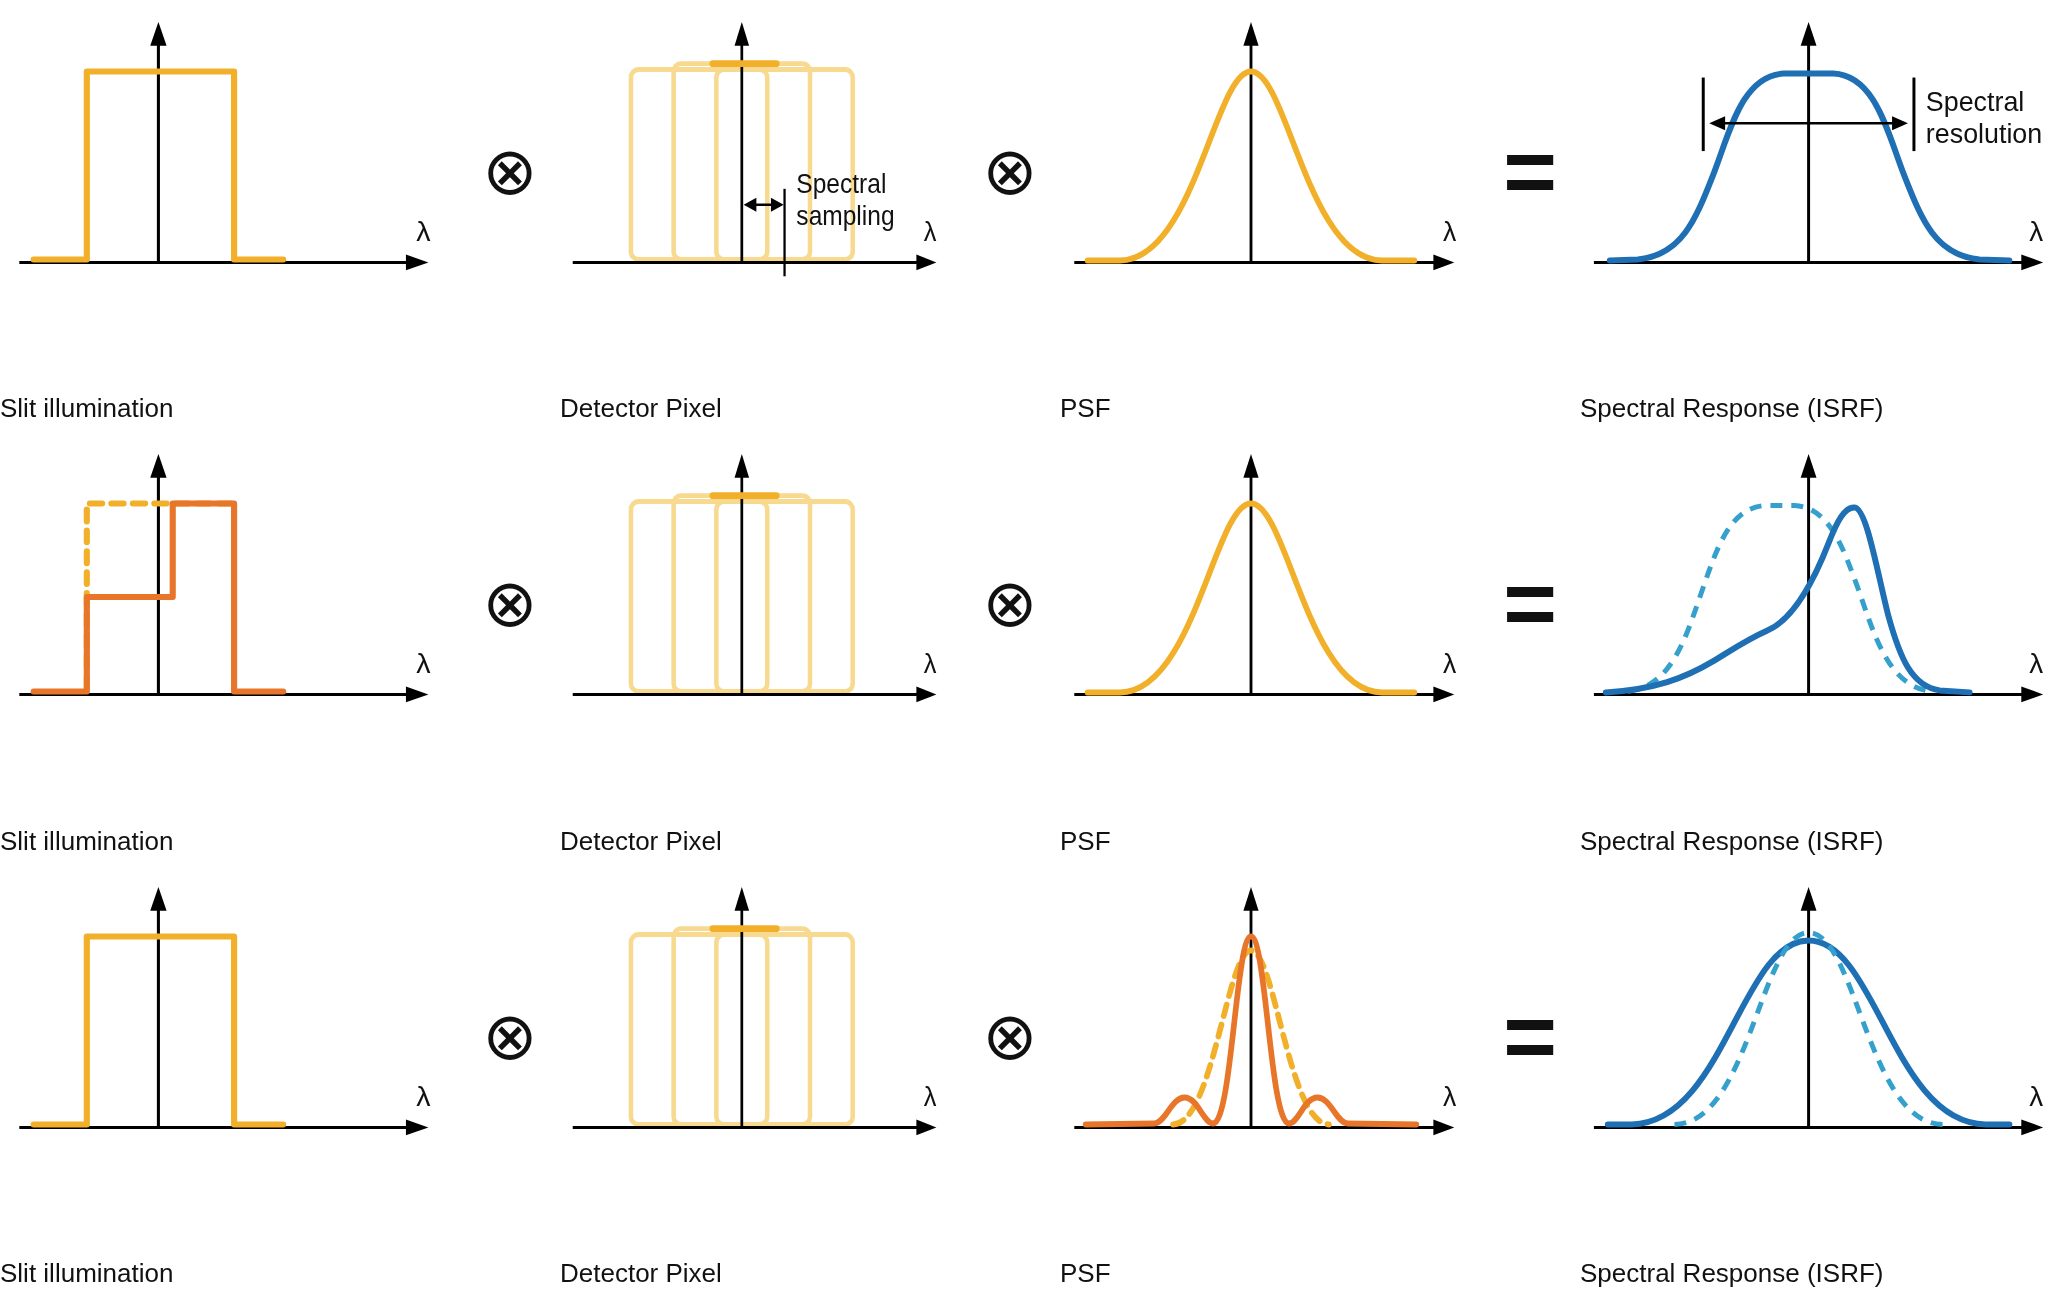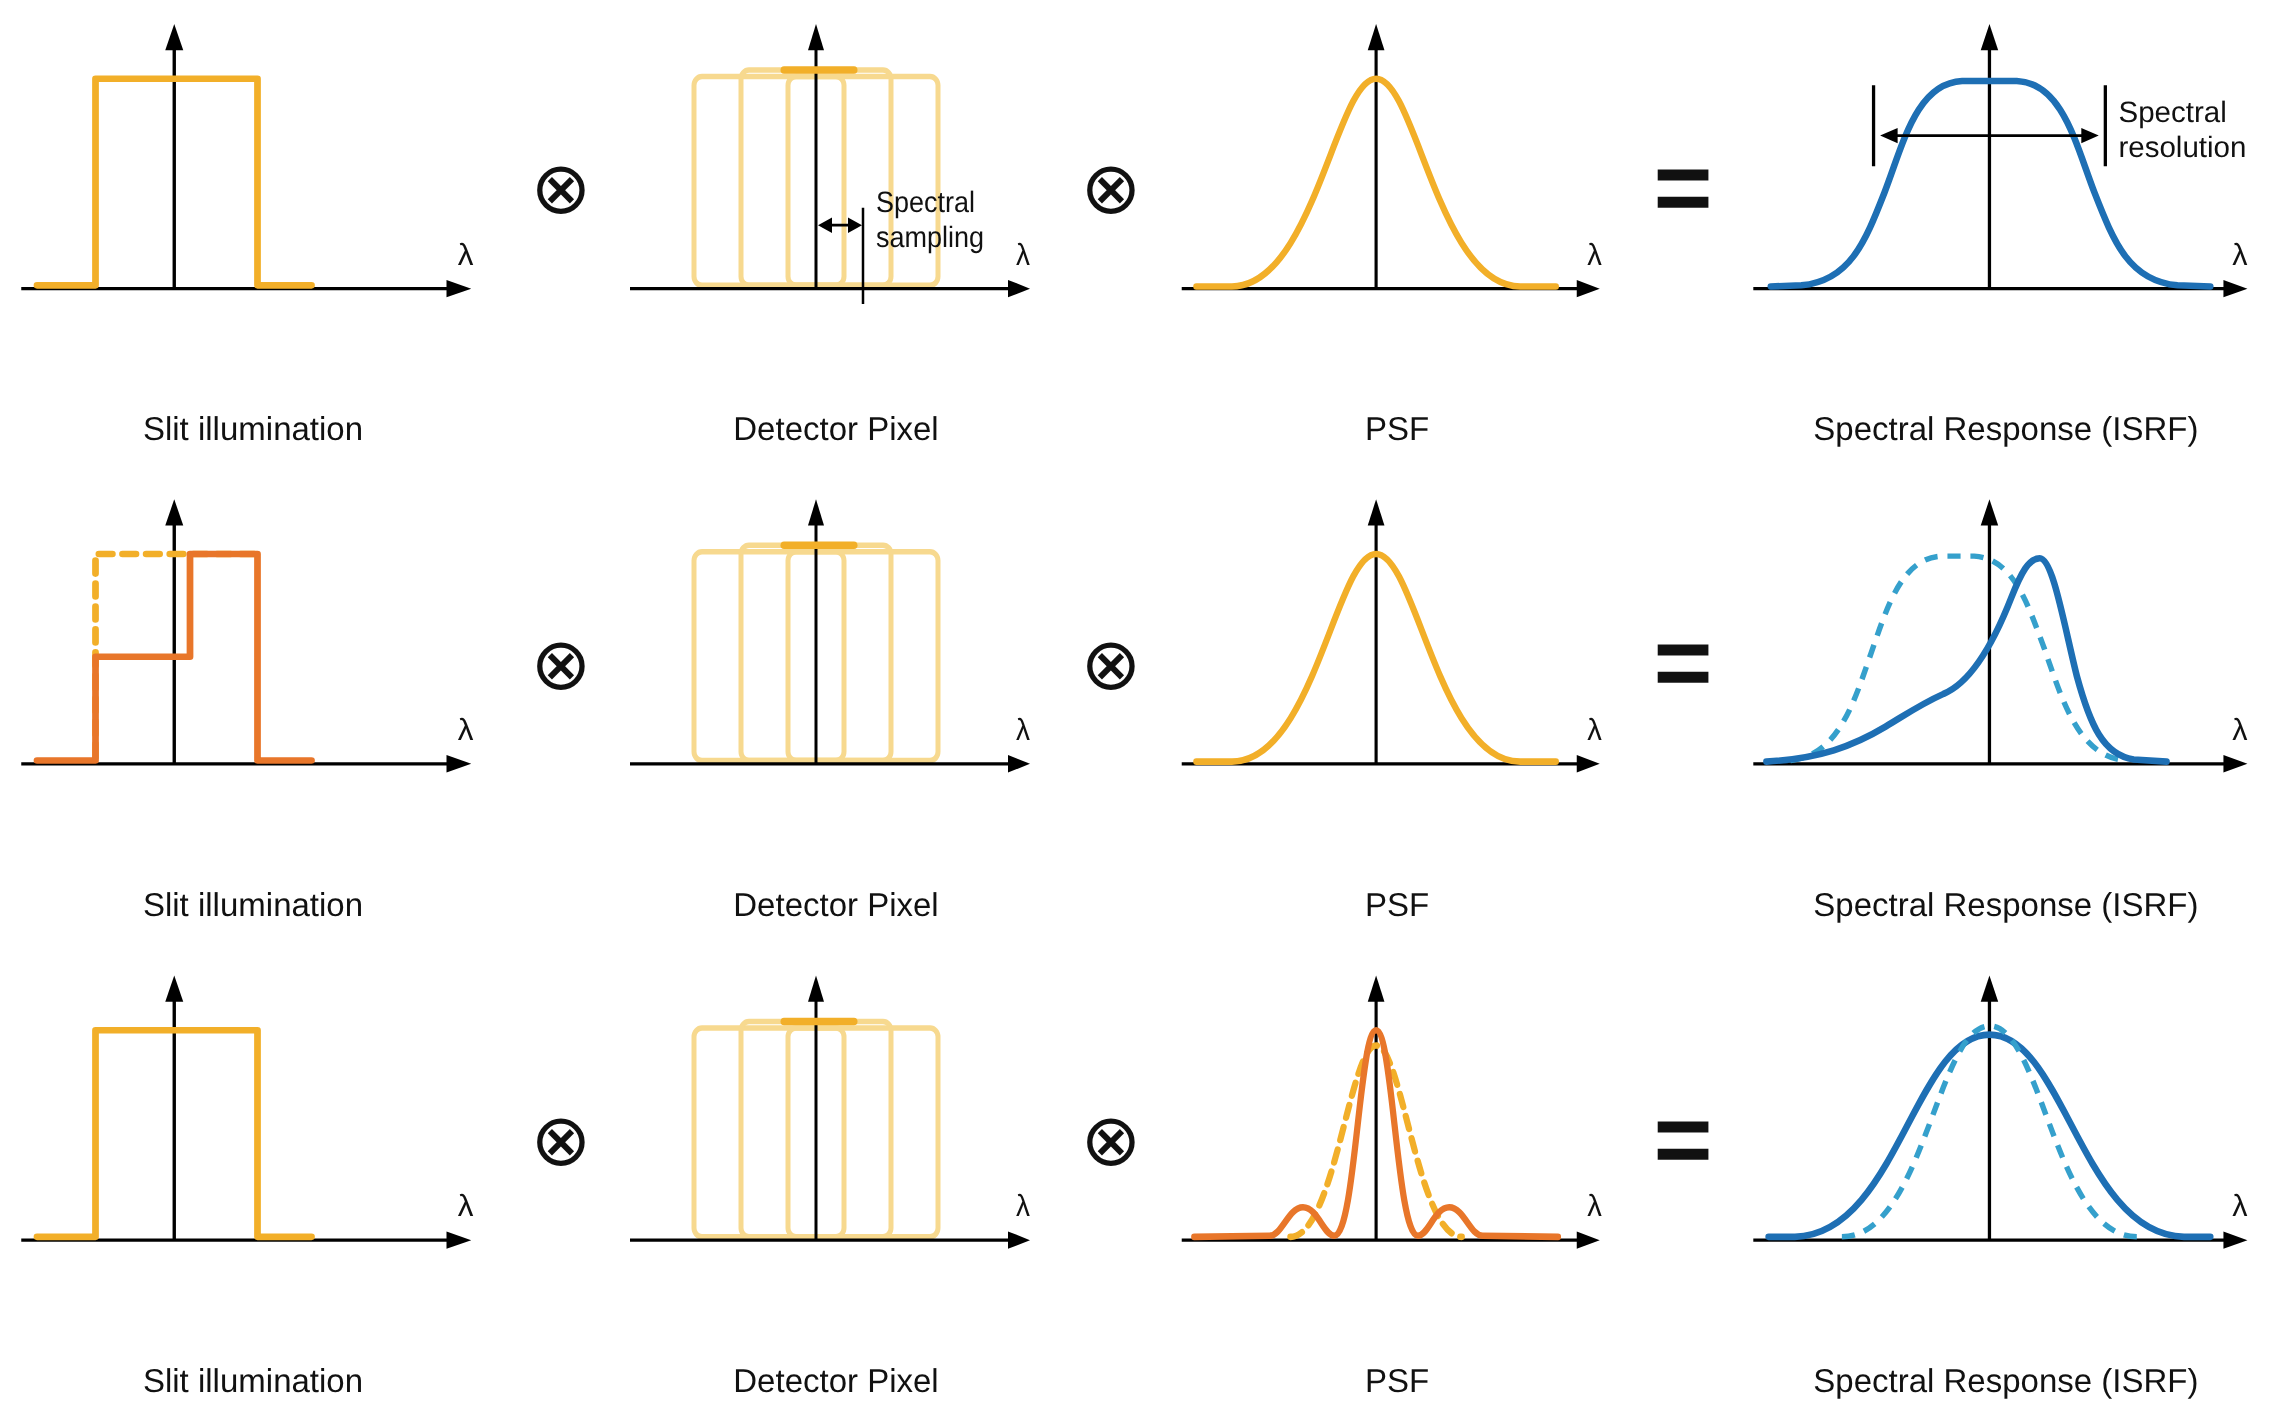--- a/index.html
+++ b/index.html
@@ -2,21 +2,21 @@
 <html><head>
 <meta charset="utf-8">
 <style>
   *{box-sizing:border-box}
   html,body{margin:0;padding:0}
   body{width:2067px;height:1297px;background:#fff;font-family:"Liberation Sans",sans-serif;color:#111}
   .diagram{display:grid;grid-template-rows:432px 433px 432px;width:2067px;height:1297px}
   .row{display:grid;grid-template-columns:460px 100px 400px 100px 420px 100px 487px;height:100%}
   .cell{position:relative;padding-top:6px;display:flex;flex-direction:column;align-items:center}
   .cell svg{display:block}
-  .plot-label{position:absolute;bottom:24px;left:0;right:0;text-align:center;font-size:30px;color:#111;white-space:nowrap}
+  .plot-label{position:absolute;bottom:8px;left:0;right:0;font-size:26px;color:#111;white-space:nowrap}
   .op{display:flex;align-items:center;justify-content:center;height:336px}
   .op-conv{font-size:66px;font-weight:400;color:#111}
   .op-eq{font-size:92px;font-weight:700;color:#111}
   svg text{font-family:"Liberation Sans",sans-serif;fill:#111}
   .lam{font-size:28px}
   .ann{font-size:27px}
   .ax{stroke:#000;stroke-width:3;fill:none}
   .ah{fill:#000;stroke:none}
   .thin{stroke:#000;stroke-width:2.5;fill:none}
   .tick{stroke:#000;stroke-width:3;fill:none}

